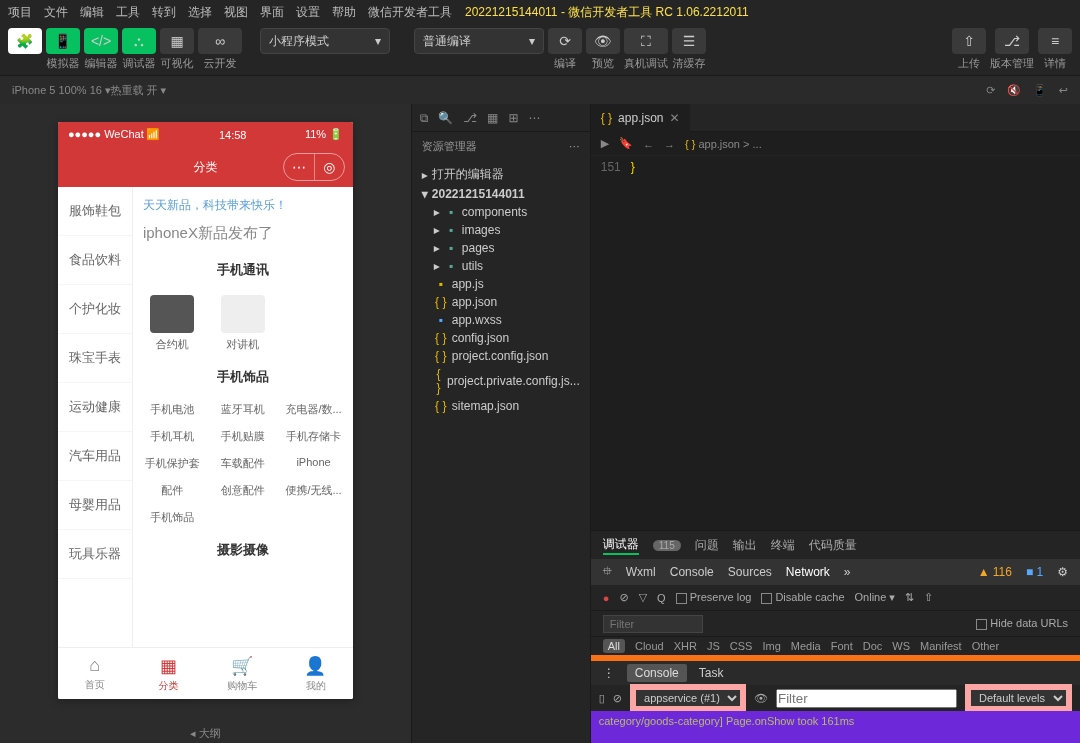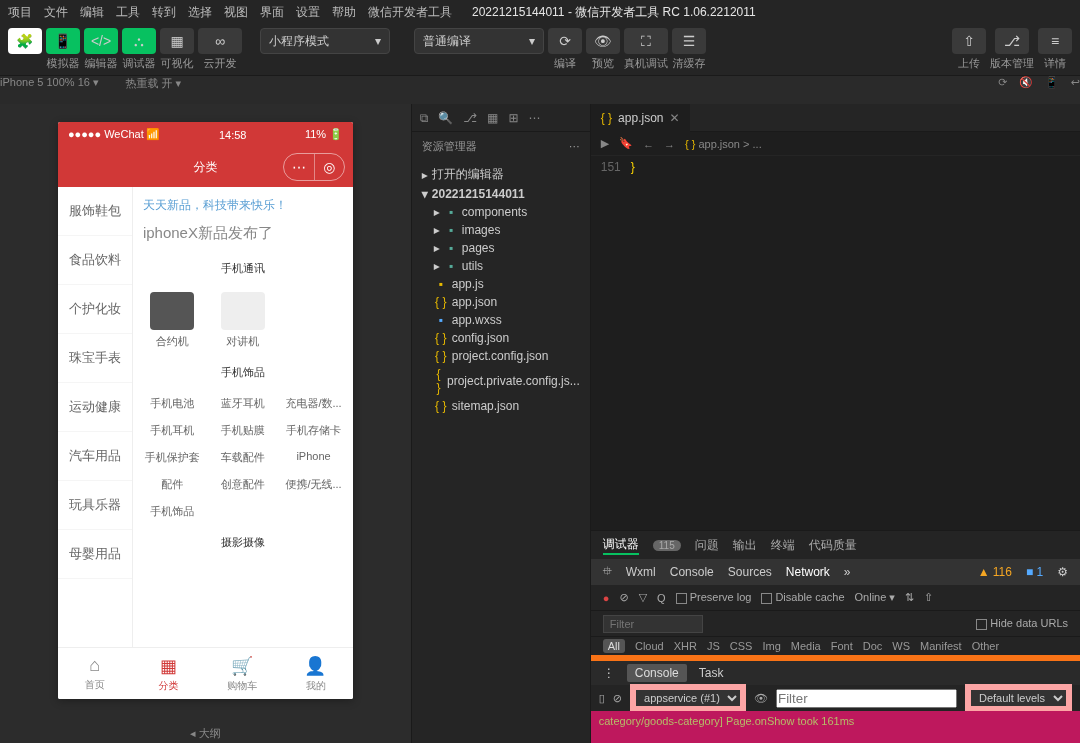--- a/index.html
+++ b/index.html
@@ -1,43 +1,43 @@
 <!DOCTYPE html>
 <html><head>
 <meta charset="utf-8">
 <style>
 *{margin:0;padding:0;box-sizing:border-box;font-family:-apple-system,"Microsoft YaHei",sans-serif}
 body{background:#2a2a2a;width:1080px;height:743px;overflow:hidden;color:#ccc;font-size:12px}
 .menubar{height:24px;background:#252525;display:flex;align-items:center;padding:0 8px;gap:12px;color:#bbb;font-size:12px}
-.menubar-title{color:#e5e5e5;margin-left:8px}
+.menubar-title{color:#fde047;margin-left:1px}
 .toolbar{height:52px;background:#252525;display:flex;align-items:flex-start;padding:4px 8px;gap:4px;border-bottom:1px solid #1a1a1a}
 .tb-group{display:flex;flex-direction:column;align-items:center;gap:2px}
 .tb-btn{width:34px;height:26px;border-radius:4px;display:flex;align-items:center;justify-content:center;background:#3a3a3a;color:#ccc;font-size:14px}
 .tb-btn.green{background:#07c160}
 .tb-btn.wide{width:44px}
 .tb-lbl{font-size:11px;color:#999}
 .tb-sel{height:26px;background:#333;border:1px solid #444;border-radius:4px;padding:0 8px;display:flex;align-items:center;color:#ccc;min-width:130px;justify-content:space-between;margin-top:0}
 .tb-spacer{flex:1}
-.secondbar{height:28px;background:#2a2a2a;display:flex;padding:0 0;color:#888;font-size:11px;gap:27px}
+.secondbar{height:28px;background:#2a2a2a;display:flex;align-items:center;padding:0 12px;color:#888;font-size:11px;gap:0}
 .secondbar .icons{margin-left:auto;display:flex;gap:12px}
 .main{display:flex;height:639px}
 .sim-area{width:462px;background:#2c2c2c;display:flex;flex-direction:column;align-items:center;padding-top:18px;position:relative}
 .phone{width:295px;background:#fff;border-radius:2px;overflow:hidden;box-shadow:0 2px 8px rgba(0,0,0,.3)}
 .ph-status{height:25px;background:#d13837;color:#fff;display:flex;align-items:center;justify-content:space-between;padding:0 10px;font-size:11px}
 .ph-nav{height:40px;background:#d13837;color:#fff;display:flex;align-items:center;justify-content:center;position:relative}
 .ph-nav-btns{position:absolute;right:8px;display:flex;gap:0;border:1px solid rgba(255,255,255,.5);border-radius:14px;overflow:hidden}
 .ph-nav-btn{width:30px;height:26px;display:flex;align-items:center;justify-content:center;font-size:14px}
 .ph-body{display:flex;height:460px}
 .ph-side{width:75px;background:#fff;border-right:1px solid #eee}
 .ph-side-item{height:49px;display:flex;align-items:center;justify-content:center;color:#666;font-size:13px;border-bottom:1px solid #f5f5f5}
 .ph-side-item.active{color:#d13837}
 .ph-content{flex:1;overflow:auto;background:#fff}
 .ph-banner{padding:10px;color:#5a9fd4;font-size:12px}
 .ph-banner2{padding:0 10px 8px;color:#888;font-size:15px}
-.ph-sec-title{text-align:center;padding:10px;font-size:11px;color:#333;font-weight:400}
+.ph-sec-title{text-align:center;padding:10px;font-size:13px;color:#333;font-weight:700}
 .ph-grid{display:flex;flex-wrap:wrap;padding:0 4px}
 .ph-grid-cell{width:33.33%;text-align:center;padding:6px 2px;font-size:11px;color:#666}
 .ph-grid-img{width:44px;height:38px;margin:0 auto 4px;background:#ddd;border-radius:4px}
 .ph-tabbar{height:52px;border-top:1px solid #eee;display:flex;background:#fff}
 .ph-tab{flex:1;display:flex;flex-direction:column;align-items:center;justify-content:center;gap:2px;font-size:10px;color:#888}
 .ph-tab.active{color:#d13837}
 .ph-tab-ico{font-size:18px}
 .mid-col{width:180px;background:#252525;display:flex;flex-direction:column;border-left:1px solid #1a1a1a;border-right:1px solid #1a1a1a}
 .mid-iconbar{height:28px;display:flex;align-items:center;gap:10px;padding:0 8px;color:#888;border-bottom:1px solid #1a1a1a}
 .expl-hdr{height:28px;display:flex;align-items:center;justify-content:space-between;padding:0 10px;color:#999;font-size:11px}
@@ -64,21 +64,21 @@
 .dt-badge{background:#666;border-radius:8px;padding:0 6px;font-size:10px}
 .dt-sub{height:26px;display:flex;align-items:center;gap:14px;padding:0 12px;background:#333;color:#ccc;font-size:12px}
 .dt-sub .active{color:#fff}
 .dt-sub .warnct{margin-left:auto;color:#f5a623}
 .dt-filter{height:26px;display:flex;align-items:center;gap:10px;padding:0 12px;color:#aaa;font-size:11px;border-bottom:1px solid #1a1a1a}
 .dt-filter input{background:#333;border:1px solid #444;color:#ccc;padding:2px 6px;font-size:11px;width:100px}
 .dt-types{height:24px;display:flex;align-items:center;gap:10px;padding:0 12px;color:#999;font-size:11px;border-bottom:6px solid #f97316}
 .dt-types .all{background:#555;border-radius:3px;padding:1px 5px;color:#ddd}
 .dt-cons-tabs{height:24px;display:flex;align-items:center;gap:12px;padding:0 12px;background:#2a2a2a;font-size:12px}
 .dt-cons-tabs .t{background:#555;padding:2px 8px;border-radius:2px;color:#ddd}
-.dt-console{flex:1;padding:4px 8px;font-family:Consolas,monospace;font-size:11px;background:#be185d}
+.dt-console{flex:1;padding:4px 8px;font-family:Consolas,monospace;font-size:11px;background:#6d28d9}
 .dt-ctrl{height:26px;display:flex;align-items:center;gap:8px;padding:0 8px;font-size:11px;color:#aaa}
 .dt-ctrl select{background:#333;border:6px solid #fca5a5;color:#ccc;font-size:11px;padding:1px 4px}
 .dt-msg{color:#b5bd68}
 .chk{width:11px;height:11px;border:1px solid #888;display:inline-block;vertical-align:middle;margin-right:3px}
 </style>
 </head>
 <body>
 
 <div class="menubar">
   <span>项目</span>
@@ -189,22 +189,22 @@
         </div>
       </div>
       <div class="ph-body">
         <div class="ph-side">
           <div class="ph-side-item">服饰鞋包</div>
           <div class="ph-side-item">食品饮料</div>
           <div class="ph-side-item">个护化妆</div>
           <div class="ph-side-item">珠宝手表</div>
           <div class="ph-side-item">运动健康</div>
           <div class="ph-side-item">汽车用品</div>
+          <div class="ph-side-item">母婴用品</div>
           <div class="ph-side-item">玩具乐器</div>
-          <div class="ph-side-item">母婴用品</div>
         </div>
         <div class="ph-content">
           <div class="ph-banner">天天新品，科技带来快乐！</div>
           <div class="ph-banner2">iphoneX新品发布了</div>
           <div class="ph-sec-title">手机通讯</div>
           <div class="ph-grid">
             <div class="ph-grid-cell"><div class="ph-grid-img" style="background:#555"></div><span>合约机</span></div>
             <div class="ph-grid-cell"><div class="ph-grid-img" style="background:#eee"></div><span>对讲机</span></div>
           </div>
           <div class="ph-sec-title">手机饰品</div>

